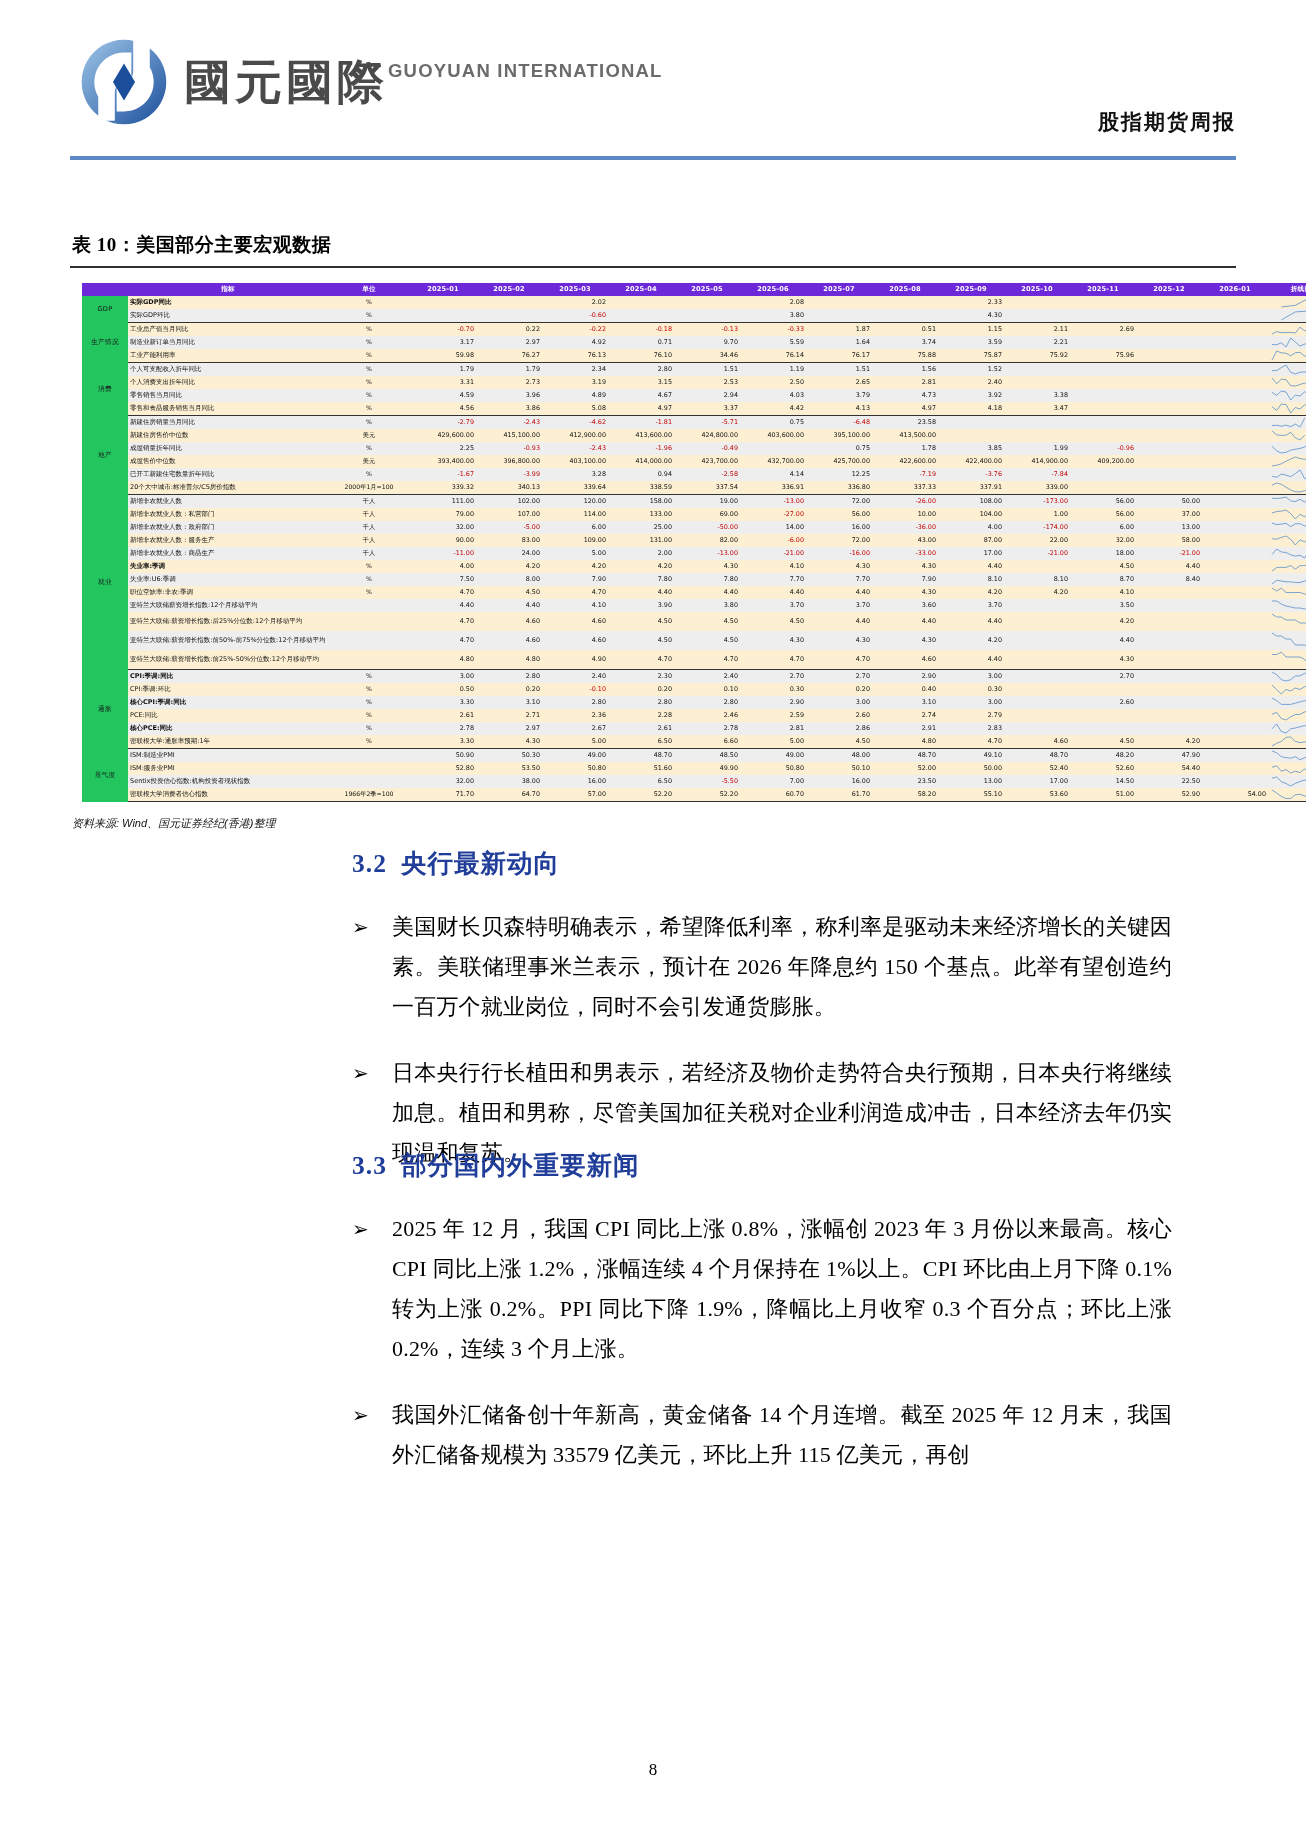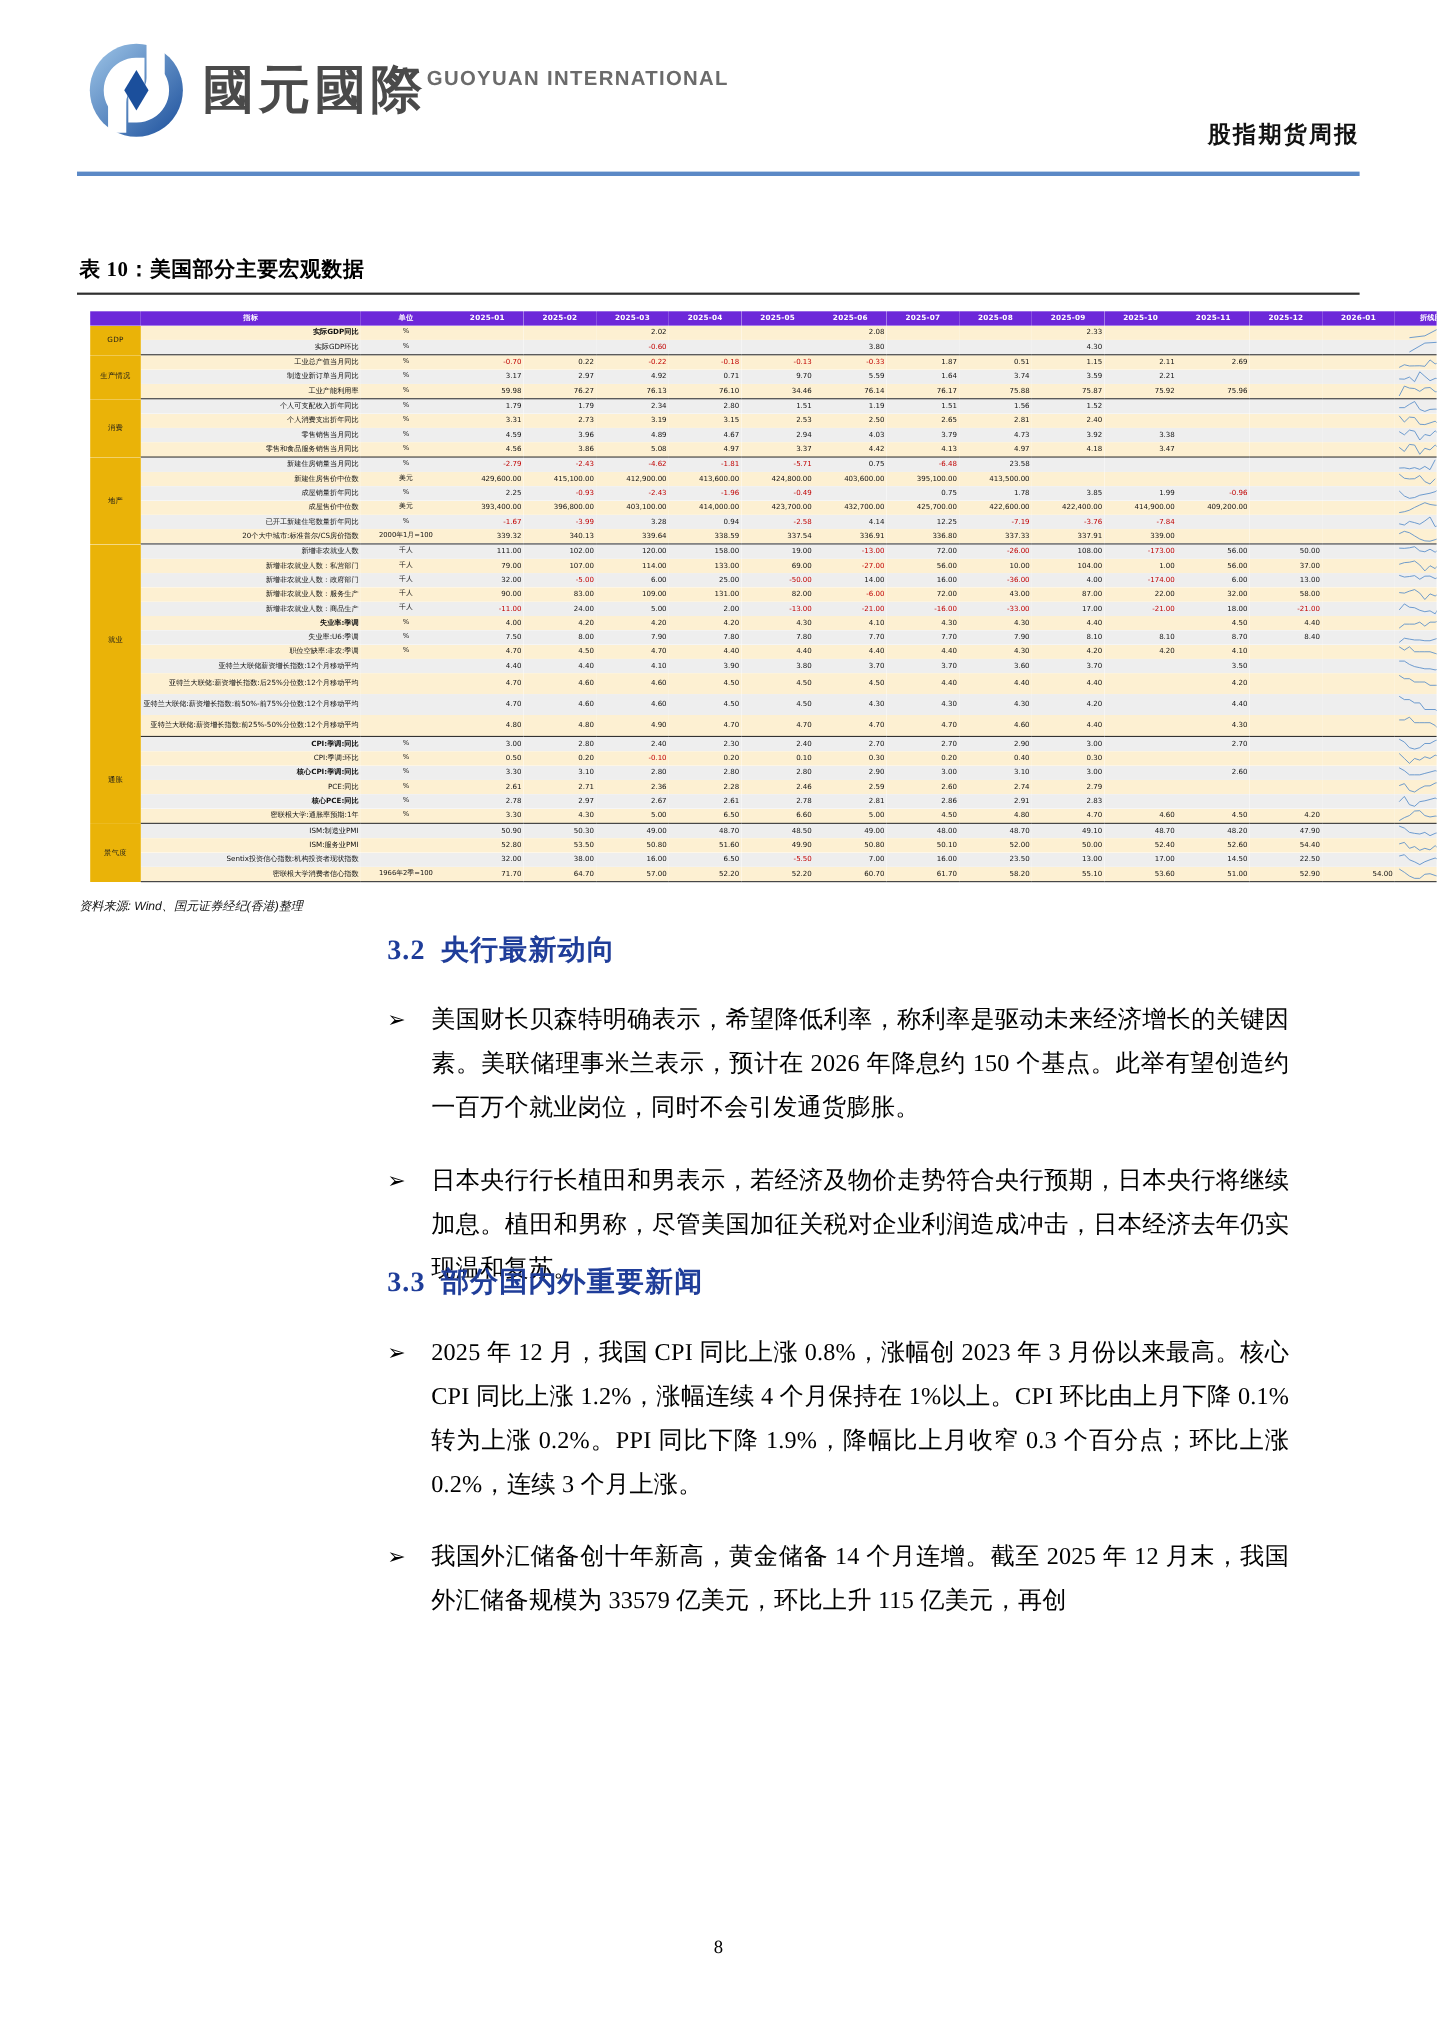--- a/index.html
+++ b/index.html
@@ -60,24 +60,24 @@
     background:#6d28d9;color:#fff;font-size:6.6px;font-weight:700;
     height:13px;text-align:center;letter-spacing:0.2px;
   }
   th.h-ind{width:196px;}
   th.h-unit{width:78px;}
   th.h-mon{width:62px;}
   th.h-spark{width:62px;}
   th.h-cat{width:42px;}
 
   td.cat{
-    background:#eab308;color:#1a1a1a;font-size:6.6px;text-align:center;
+    background:#22c55e;color:#1a1a1a;font-size:6.6px;text-align:center;
     vertical-align:middle;font-weight:400;letter-spacing:0.3px;
   }
-  td.ind{font-size:6.5px;text-align:right;padding-left:4px;color:#111;
+  td.ind{font-size:6.5px;text-align:left;padding-left:4px;color:#111;
     white-space:normal;line-height:1.12;margin-left:16px;}
   td.ind.b{font-weight:700;}
   td.unit{font-size:6.2px;text-align:center;color:#111;}
   td.num{font-size:6.4px;text-align:right;padding-right:7px;color:#111;
     font-family:"DejaVu Sans","Liberation Sans",sans-serif;}
   td.num.neg{color:#c00000;}
   td.spark{padding:0;}
 
   tr.r-odd td:not(.cat){background:#fdf0d2;}
   tr.r-even td:not(.cat){background:#eeeeee;}

